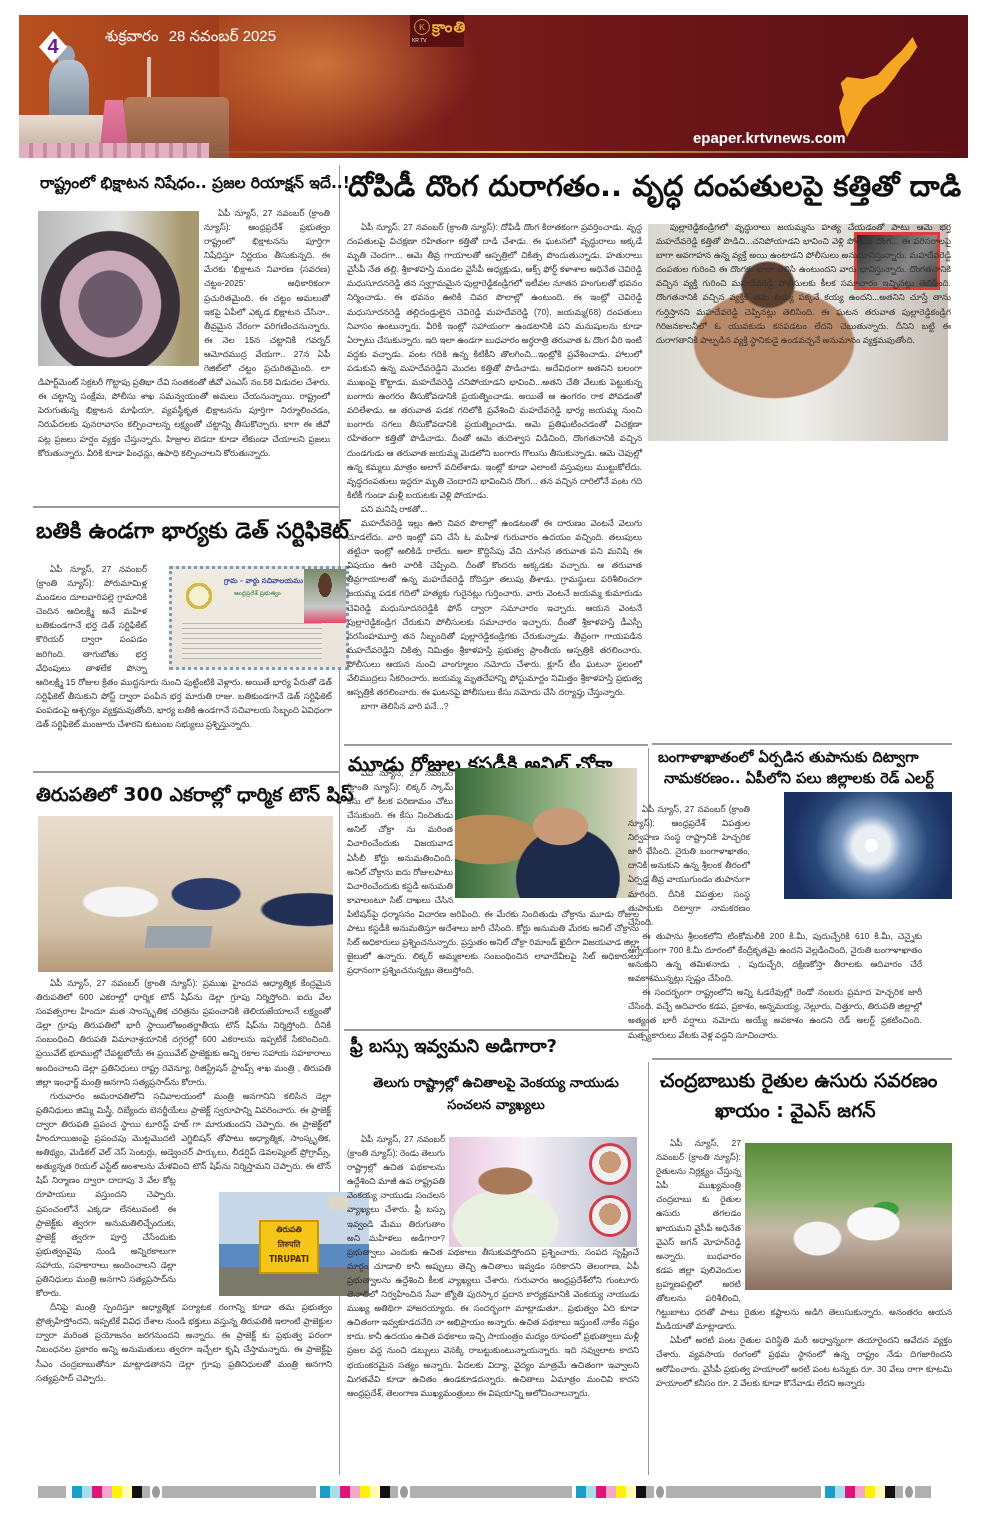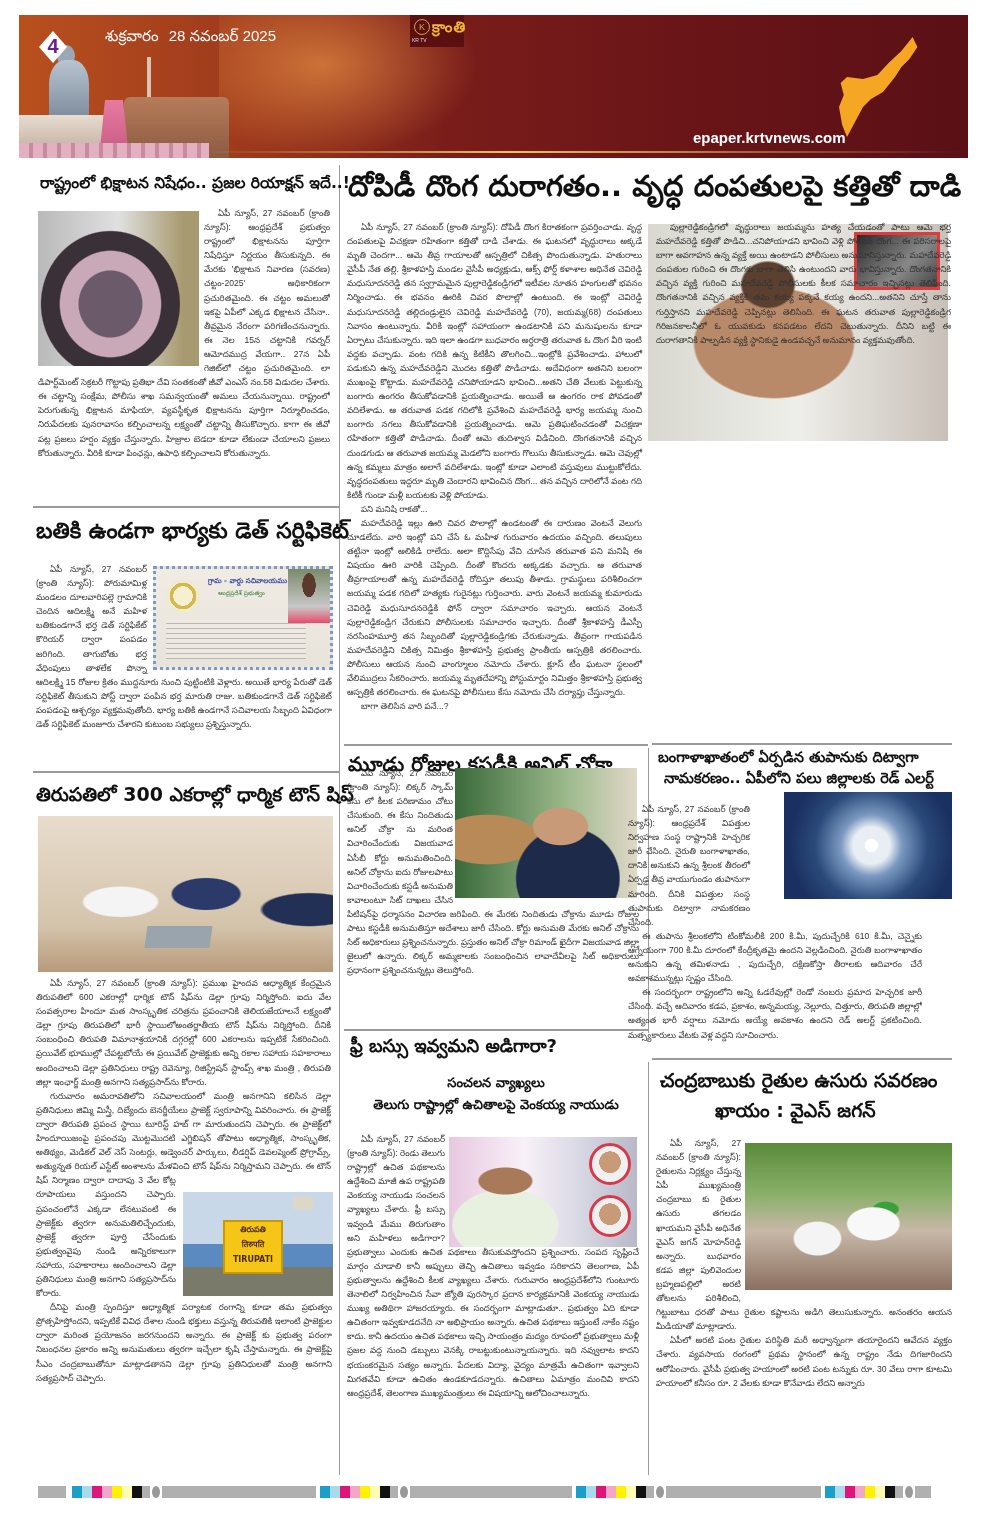--- a/index.html
+++ b/index.html
@@ -44,29 +44,29 @@
   .headline { position: absolute; font-weight: bold; color: #111; line-height: 1.15; white-space: nowrap; font-family: "DejaVu Sans", sans-serif; }
   .sub-headline { position: absolute; color: #111; text-align: center; font-family: "DejaVu Sans", sans-serif; }
   .body { position: absolute; font-size: 8.6px; line-height: 14.1px; color: #333; text-align: justify; font-family: Liberation Sans, sans-serif; overflow: hidden; }
   .body p { text-indent: 14px; }
   .photo { position: absolute; overflow: hidden; }
 
   
   .ph-beg { background: radial-gradient(ellipse at 45% 60%, #6a5a6a 0 25%, #c9a8b8 26% 40%, #3a3038 41% 55%, rgba(0,0,0,0) 56%), linear-gradient(90deg, #b9b9b9, #e0e0e0 50%, #a89a70 90%); }
   .ph-elder { background: radial-gradient(ellipse at 40% 28%, #5b4030 0 10%, rgba(0,0,0,0) 11%), radial-gradient(ellipse at 42% 55%, #b88a6a 0 32%, rgba(0,0,0,0) 33%), linear-gradient(90deg, #d8d8d0, #eeeeea 50%, #c8c0b8); }
   .ph-inset { position: absolute; right: 8px; top: 8px; width: 86px; height: 58px; border: 3px solid #e23a3a; background: linear-gradient(135deg, #2a2a2a, #888 60%, #444); }
-  .ph-cert { background: linear-gradient(180deg, #f0ece4, #e8e4dc); border: 3px dotted #7a9ac8; }
+  .ph-cert { background: linear-gradient(180deg, #f0ece4, #e8e4dc); border: 3px dotted #7a9ac8; margin-left: 16px; }
   .cert-emblem { position: absolute; left: 10px; top: 10px; width: 34px; height: 34px; border-radius: 50%; background: radial-gradient(circle, #f5f0d0 0 40%, #d4b850 41% 55%, #f0ead0 56%); }
   .cert-title { position: absolute; left: 52px; top: 8px; font-size: 7px; color: #3a4aa0; font-weight: bold; }
   .cert-title2 { position: absolute; left: 62px; top: 20px; font-size: 6px; color: #3a7a3a; }
   .cert-lines { position: absolute; left: 10px; top: 50px; width: 140px; height: 40px; background: repeating-linear-gradient(#f0ece4 0 4px, #999 4px 5px); opacity: 0.6; }
   .cert-woman { position: absolute; right: 0; top: 0; width: 42px; height: 54px; background: radial-gradient(ellipse at 50% 30%, #5a3a2a 0 22%, rgba(0,0,0,0) 23%), linear-gradient(#7a8a6a, #c8c8c8 70%, #e84a6a); }
   .ph-meeting { background: radial-gradient(ellipse at 28% 55%, #f4f4f4 0 12%, rgba(0,0,0,0) 13%), radial-gradient(ellipse at 57% 50%, #2c3a6a 0 14%, rgba(0,0,0,0) 15%), radial-gradient(ellipse at 92% 60%, #223055 0 12%, rgba(0,0,0,0) 13%), linear-gradient(180deg, #e8dccc, #d4c4ac 70%, #b89a7a); }
   .laptop { position: absolute; left: 108px; top: 110px; width: 65px; height: 22px; background: #9aa4ac; transform: skewX(-8deg); }
-  .ph-tirupati { background: linear-gradient(180deg, #c8d8e8 0 50%, #5a8ac0 50% 72%, #7a7a6a 72%); }
+  .ph-tirupati { background: linear-gradient(180deg, #c8d8e8 0 50%, #5a8ac0 50% 72%, #7a7a6a 72%); margin-left: 36px; }
   .tp-sign { position: absolute; left: 40px; top: 28px; width: 60px; height: 54px; background: #f5c518; border: 2px solid #c99a00; text-align: center; }
   .tp-sign span { display: block; font-size: 8px; font-weight: bold; color: #4a2a10; line-height: 15px; }
   .tp-tower { position: absolute; right: 20px; top: 4px; width: 20px; height: 14px; background: #dcd8c8; border-radius: 3px; }
   .ph-anil { background: radial-gradient(ellipse at 58% 45%, #c89a78 0 18%, rgba(0,0,0,0) 19%), radial-gradient(ellipse at 62% 85%, #1e2a4a 0 32%, rgba(0,0,0,0) 33%), radial-gradient(ellipse at 18% 55%, #b88a58 0 24%, rgba(0,0,0,0) 25%), linear-gradient(90deg, #3a6a3a, #9ab88a 60%, #e0d8c8); }
   .ph-cyclone { background: radial-gradient(circle at 52% 50%, #fff 0 6%, #e8eef4 7% 18%, #7a98c0 30%, #2a4a7a 55%, #1a3060 80%); }
   .ph-venkaiah { background: radial-gradient(ellipse at 30% 40%, #a87a5a 0 14%, rgba(0,0,0,0) 15%), radial-gradient(ellipse at 30% 80%, #e8f0e0 0 28%, rgba(0,0,0,0) 29%), linear-gradient(90deg, #e8c8e0, #f8f0f8 40%, #d8d8e4 70%, #b8b8c8); }
   .vk-circle { position: absolute; width: 42px; height: 42px; border-radius: 50%; border: 3px solid #d63a4a; background: radial-gradient(circle at 50% 45%, #c89a78 0 40%, #f0f0f0 41%); }
   .ph-jagan { background: radial-gradient(ellipse at 62% 55%, #f8f8f8 0 14%, rgba(0,0,0,0) 15%), radial-gradient(ellipse at 68% 45%, #3aa03a 0 6%, rgba(0,0,0,0) 7%), radial-gradient(ellipse at 35% 65%, #f4f4f4 0 12%, rgba(0,0,0,0) 13%), linear-gradient(180deg, #5a8a3a, #8ab06a 35%, #c8b8a8 60%, #8a7060); }
 
   
@@ -194,22 +194,22 @@
     <div style="float:right; width:172px; height:110px;"></div>
     <p>ఏపీ న్యూస్, 27 నవంబర్ (క్రాంతి న్యూస్): ఆంధ్రప్రదేశ్ విపత్తుల నిర్వహణ సంస్థ రాష్ట్రానికి హెచ్చరిక జారీ చేసింది. నైరుతి బంగాళాఖాతం, దానికి అనుకుని ఉన్న శ్రీలంక తీరంలో ఏర్పడ్డ తీవ్ర వాయుగుండం తుపానుగా మారింది. దీనికి విపత్తుల సంస్థ తుపానుకు దిట్వాగా నామకరణం చేసింది.</p>
     <p>ఈ తుపాను శ్రీలంకలోని టింకోమలీకి 200 కి.మీ, పుదుచ్చేరికి 610 కి.మీ, చెన్నైకు ఆగ్నేయంగా 700 కి.మీ దూరంలో కేంద్రీకృతమై ఉందని వెల్లడించింది. నైరుతి బంగాళాఖాతం అనుకుని ఉన్న తమిళనాడు , పుదుచ్చేరి, దక్షిణకోస్తా తీరాలకు ఆదివారం చేరే అవకాశమున్నట్లు స్పష్టం చేసింది.</p>
     <p>ఈ సందర్భంగా రాష్ట్రంలోని అన్ని ఓడరేవుల్లో రెండో నంబరు ప్రమాద హెచ్చరిక జారీ చేసింది. వచ్చే ఆదివారం కడప, ప్రకాశం, అన్నమయ్య, నెల్లూరు, చిత్తూరు, తిరుపతి జిల్లాల్లో అత్యంత భారీ వర్షాలు నమోదు అయ్యే అవకాశం ఉందని రెడ్ అలర్ట్ ప్రకటించింది. మత్స్యకారులు వేటకు వెళ్ల వద్దని సూచించారు.</p>
   </div>
 </article>
 
 <article>
   <div class="headline" style="left:350px; top:1036px; font-size:18px;">ఫ్రీ బస్సు ఇవ్వమని అడిగారా?</div>
   <div class="sub-headline" style="left:344px; top:1072px; width:304px; font-size:13px; font-weight:bold; line-height:22px;">
+    <div>తెలుగు రాష్ట్రాల్లో ఉచితాలపై వెంకయ్య నాయుడు</div>
     <div>సంచలన వ్యాఖ్యలు</div>
-    <div>తెలుగు రాష్ట్రాల్లో ఉచితాలపై వెంకయ్య నాయుడు</div>
   </div>
   <div class="photo ph-venkaiah" style="left:449px; top:1137px; width:188px; height:110px;">
     <div class="vk-circle" style="left:140px; top:6px;"></div>
     <div class="vk-circle" style="left:140px; top:58px;"></div>
   </div>
   <div class="body" style="left:347px; top:1132px; width:292px; height:340px;">
     <div style="float:right; width:194px; height:112px;"></div>
     <p>ఏపీ న్యూస్, 27 నవంబర్ (క్రాంతి న్యూస్): రెండు తెలుగు రాష్ట్రాల్లో ఉచిత పథకాలను ఉద్దేశించి మాజీ ఉప రాష్ట్రపతి వెంకయ్య నాయుడు సంచలన వ్యాఖ్యలు చేశారు. ఫ్రీ బస్సు ఇవ్వండి మేము తిరుగుతాం అని మహిళలు అడిగారా? ప్రభుత్వాలు ఎందుకు ఉచిత పథకాలు తీసుకువస్తోందని ప్రశ్నించారు. సంపద సృష్టించే మార్గం చూడాలి కానీ అప్పులు తెచ్చి ఉచితాలు ఇవ్వడం సరికాదని తెలంగాణ, ఏపీ ప్రభుత్వాలను ఉద్దేశించి కీలక వ్యాఖ్యలు చేశారు. గురువారం ఆంధ్రప్రదేశ్‌లోని గుంటూరు తెనాలిలో నిర్వహించిన సేవా జ్యోతి పురస్కార ప్రదాన కార్యక్రమానికి వెంకయ్య నాయుడు ముఖ్య అతిథిగా హాజరయ్యారు. ఈ సందర్భంగా మాట్లాడుతూ.. ప్రభుత్వం ఏది కూడా ఉచితంగా ఇవ్వకూడదనేది నా అభిప్రాయం అన్నారు. ఉచిత పథకాలు ఇస్తుంటే నాకేం నష్టం కాదు. కానీ ఉదయం ఉచిత పథకాలు ఇచ్చి సాయంత్రం మద్యం రూపంలో ప్రభుత్వాలు మళ్లీ ప్రజల వద్ద నుంచి డబ్బులు వెనక్కి రాబట్టుకుంటున్నాయన్నారు. ఇది నవ్వులాట కాదని భయంకరమైన సత్యం అన్నారు. పేదలకు విద్యా, వైద్యం మాత్రమే ఉచితంగా ఇవ్వాలని మిగతవేవి కూడా ఉచితం ఉండకూడదన్నారు. ఉచితాలు ఏమాత్రం మంచివి కాదని ఆంధ్రప్రదేశ్, తెలంగాణ ముఖ్యమంత్రులు ఈ విషయాన్ని ఆలోచించాలన్నారు.</p>
   </div>
 </article>

